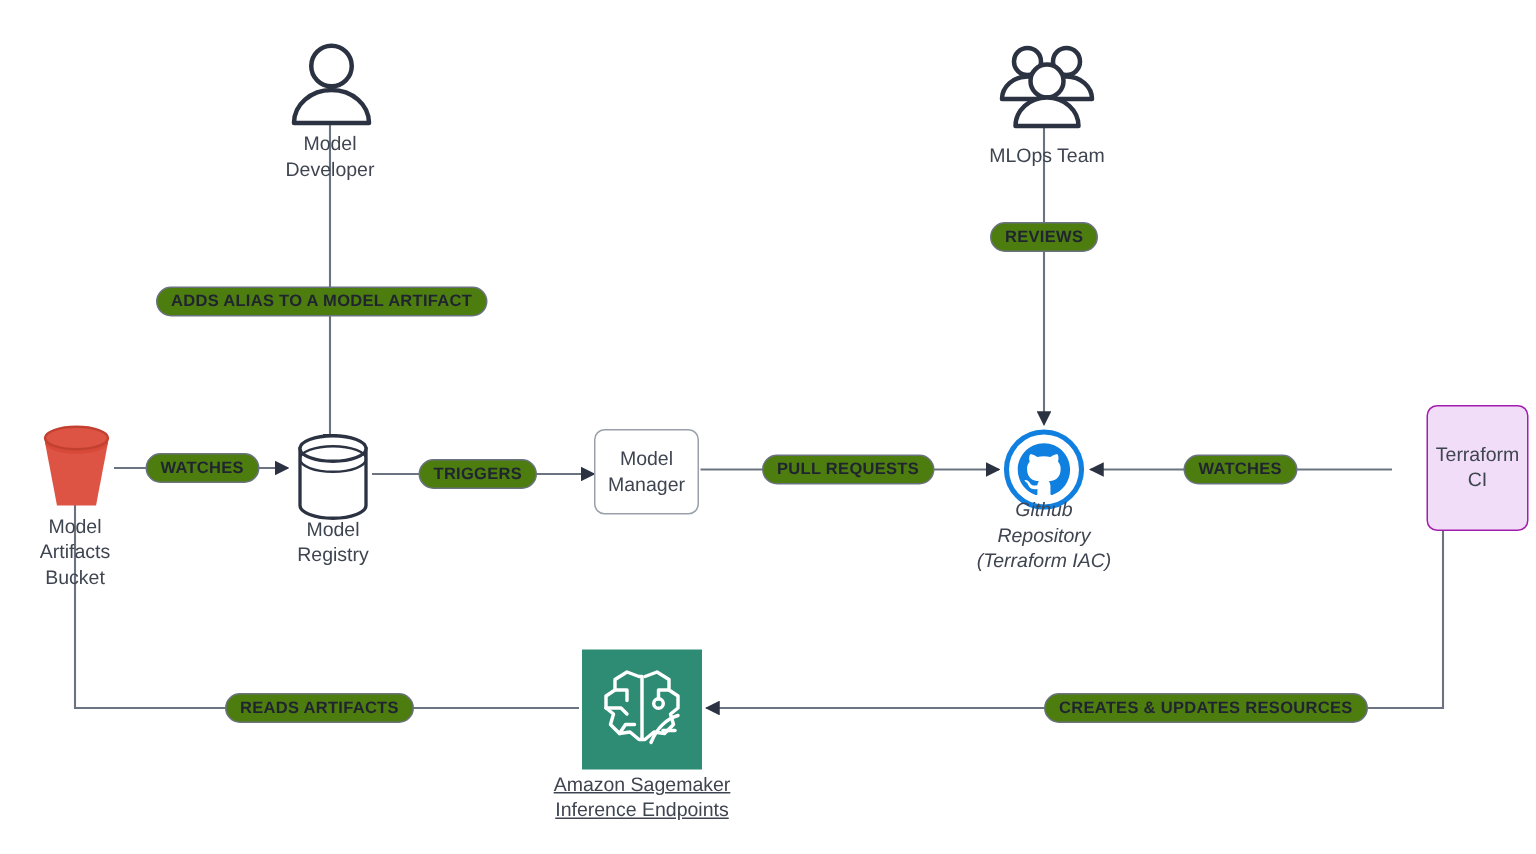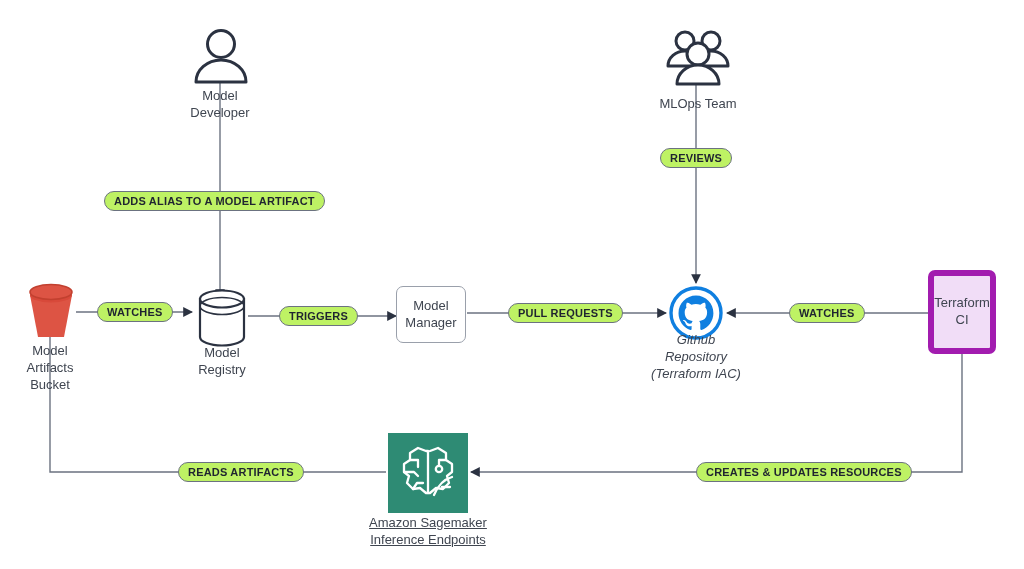--- a/index.html
+++ b/index.html
@@ -9,32 +9,32 @@
     color:#3b4252;
   }
   #canvas{position:absolute;left:0;top:0;width:1024px;height:569px;}
   .node{position:absolute;}
   .node-label{
     position:absolute;text-align:center;line-height:1.30;
     font-size:13px;color:#3f4550;white-space:pre-line;
   }
   .pill{
     position:absolute;display:flex;align-items:center;justify-content:center;
-    background:#bef264;border:1px solid #6b7280;border-radius:20px;
+    background:#4d7c0f;border:1px solid #6b7280;border-radius:20px;
     font-size:11px;font-weight:bold;letter-spacing:.2px;
     color:#1f2430;height:20px;padding:0 9px;white-space:nowrap;
     box-sizing:border-box;
   }
   .box{
     position:absolute;box-sizing:border-box;display:flex;
     align-items:center;justify-content:center;text-align:center;
     font-size:13px;line-height:1.28;color:#3f4550;white-space:pre-line;
   }
   .box-white{background:#ffffff;border:1px solid #9aa0ab;border-radius:7px;}
-  .box-purple{background:#f1ddf7;border:6px solid #a21caf;border-radius:7px;}
+  .box-purple{background:#f1ddf7;border:1px solid #a21caf;border-radius:7px;margin-left:23px;}
   svg{overflow:visible;}
 </style>
 </head>
 <body>
 
 <svg id="canvas" width="1024" height="569">
   <defs>
     <marker id="arw" viewBox="0 0 10 10" refX="9" refY="5" markerWidth="7" markerHeight="7" orient="auto-start-reverse">
       <path d="M 0 0 L 10 5 L 0 10 z" fill="#2b3241"></path>
     </marker>
@@ -155,13 +155,13 @@
 <div class="pill" style="left:97px;top:302px;">WATCHES</div>
 
 <div class="pill" style="left:279px;top:306px;">TRIGGERS</div>
 
 <div class="pill" style="left:508px;top:303px;">PULL REQUESTS</div>
 
 <div class="pill" style="left:789px;top:303px;">WATCHES</div>
 
 <div class="pill" style="left:660px;top:462px;margin-left:36px;">CREATES &amp; UPDATES RESOURCES</div>
 
-<div class="pill" style="left:150px;top:462px;margin-left:28px;">READS ARTIFACTS</div>
+<div class="pill" style="left:150px;top:462px;">READS ARTIFACTS</div>
 
 </body></html>

